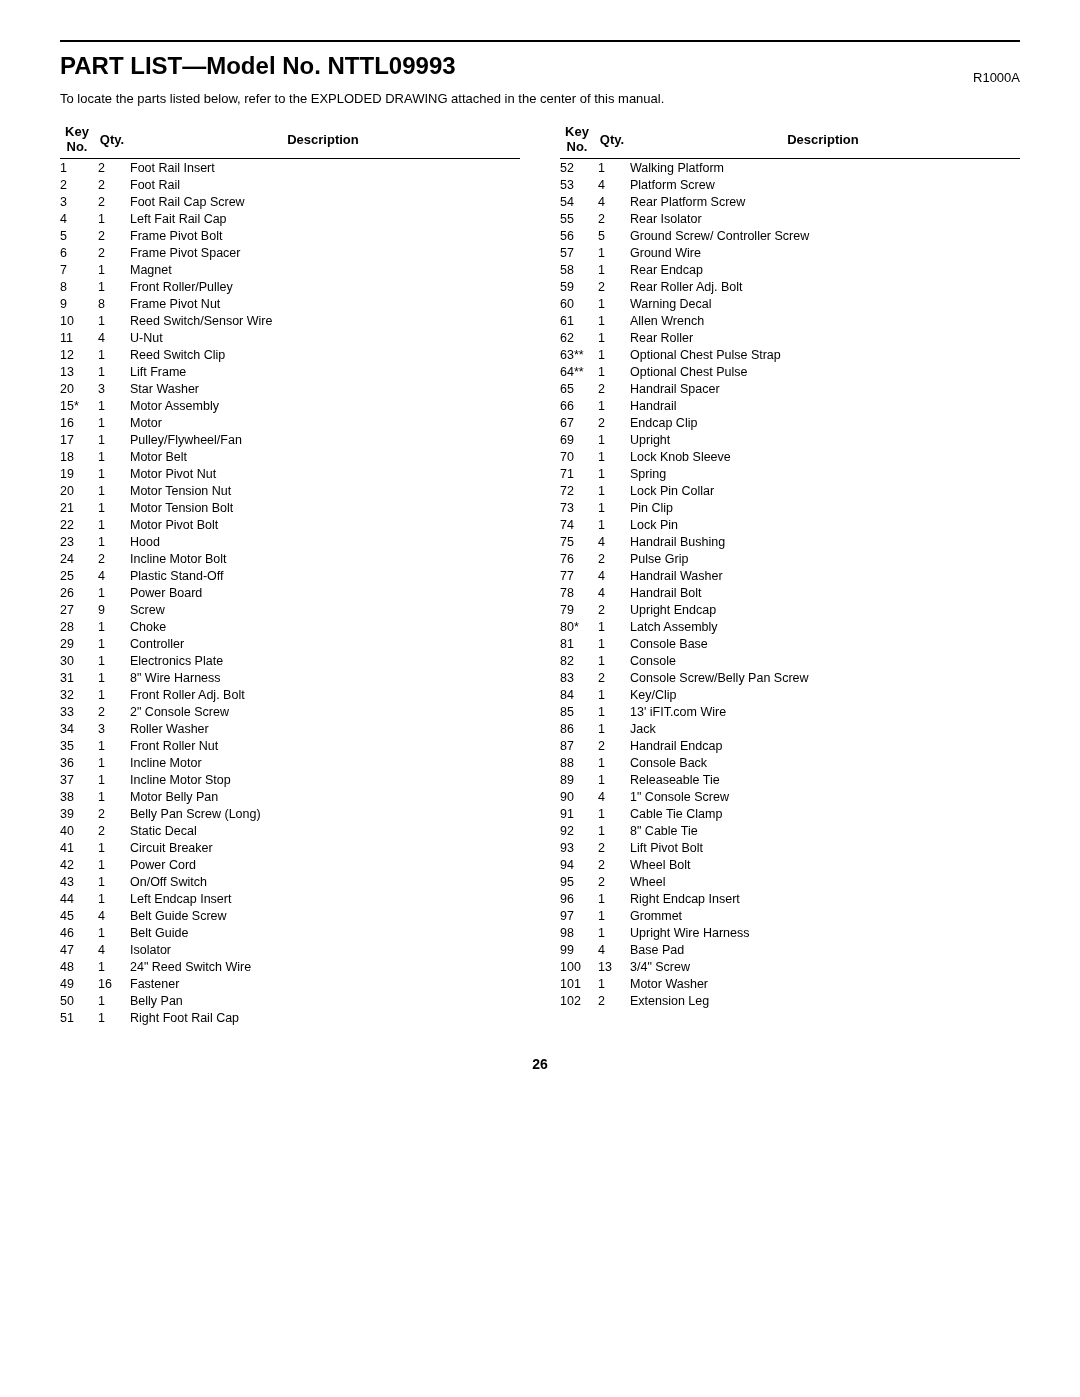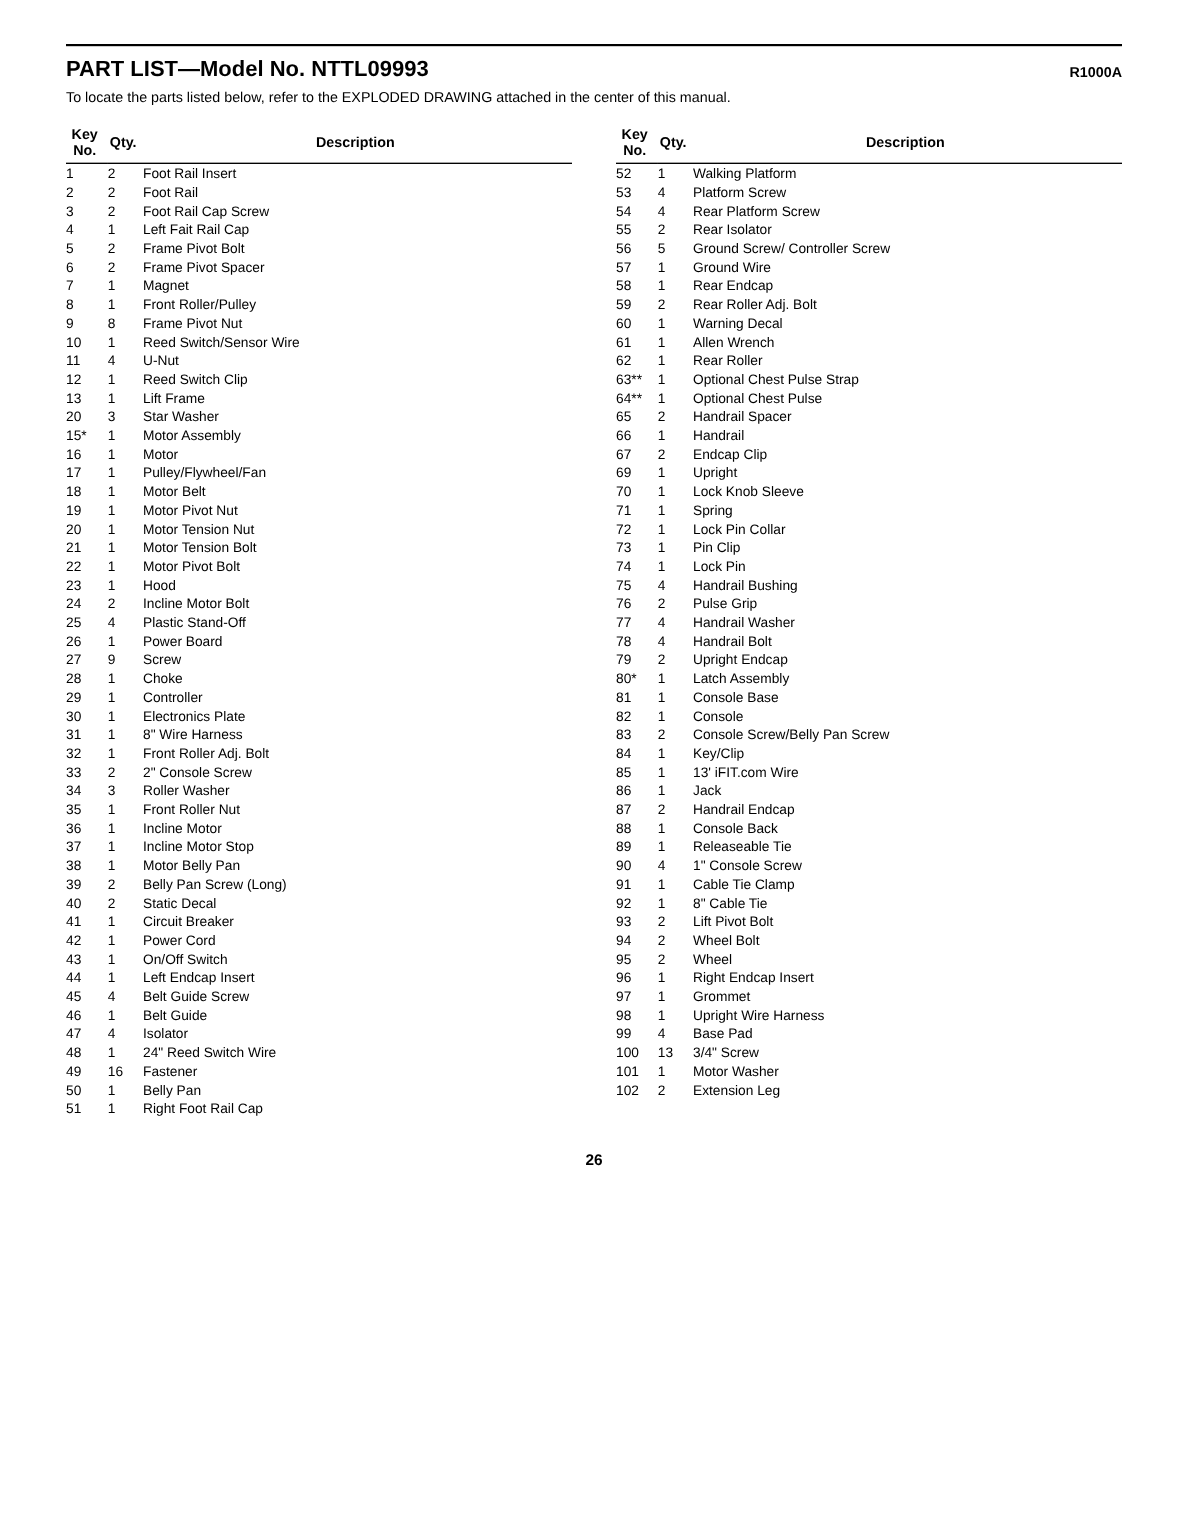--- a/index.html
+++ b/index.html
@@ -14,27 +14,27 @@
     }
     .page-header {
       border-top: 2px solid #000;
       padding-top: 10px;
       margin-bottom: 6px;
       display: flex;
       align-items: flex-start;
       justify-content: space-between;
     }
     .page-title {
-      font-size: 20px;
+      font-size: 24px;
       font-weight: bold;
     }
     .model-number {
       font-size: 13px;
-      font-weight: bold;
-      margin-top: 6px;
+      font-weight: normal;
+      margin-top: 18px;
     }
     .intro-text {
       font-size: 13px;
       margin: 0 0 16px 0;
     }
     .parts-table-container {
       display: flex;
       gap: 40px;
     }
     .parts-column {

